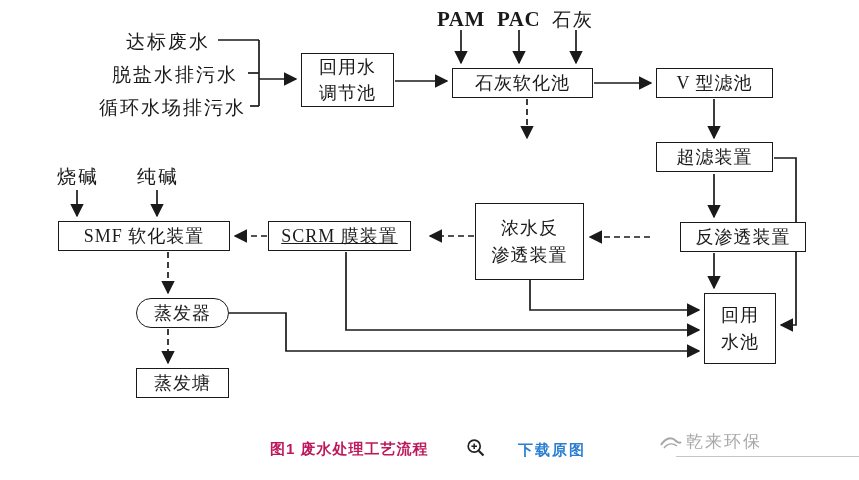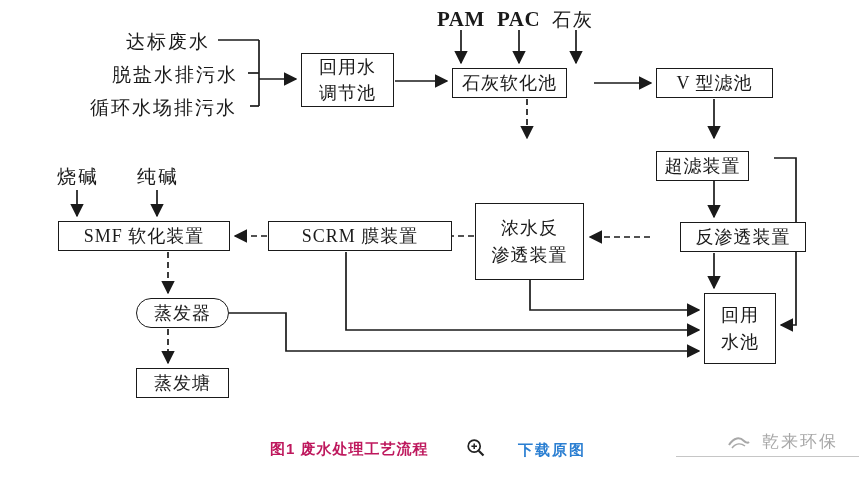--- a/index.html
+++ b/index.html
@@ -21,21 +21,21 @@
     font-family:"Liberation Sans","DejaVu Sans",sans-serif;
     font-size:15px;font-weight:bold;color:#be185d;letter-spacing:1px;
   }
   .zoom-btn{position:absolute;left:466px;top:438px;width:20px;height:20px;cursor:pointer;}
   .download-link{
     position:absolute;left:518px;top:441px;
     font-family:"Liberation Sans","DejaVu Sans",sans-serif;
     font-size:15px;font-weight:600;color:#2b7fd2;letter-spacing:2px;cursor:pointer;
   }
   .watermark{
-    position:absolute;left:728px;top:430px;display:flex;align-items:center;gap:12px;
+    position:absolute;left:660px;top:430px;display:flex;align-items:center;gap:4px;
     font-family:"Liberation Sans","DejaVu Sans",sans-serif;
     font-size:17px;color:#a8a8a8;letter-spacing:2px;
   }
   .watermark-rule{position:absolute;left:676px;top:456px;width:183px;height:1px;background:#c6c6c6;}
 </style>
 </head>
 <body>
 
 <div class="canvas">
 
@@ -71,38 +71,38 @@
       <path d="M650 237 H590" marker-end="url(#ah)"></path>
       <path d="M474 236 H430" marker-end="url(#ah)"></path>
       <path d="M267 236 H235" marker-end="url(#ah)"></path>
       <path d="M168 252 V293" marker-end="url(#ah)"></path>
       <path d="M168 329 V363" marker-end="url(#ah)"></path>
     </g>
   </svg>
 
   <div class="lbl" style="left:126px;top:29px;">达标废水</div>
   <div class="lbl" style="left:112px;top:62px;">脱盐水排污水</div>
-  <div class="lbl" style="left:90px;top:95px;">循环水场排污水</div>
+  <div class="lbl" style="left:99px;top:95px;">循环水场排污水</div>
 
   <div class="lbl latin" style="left:437px;top:7px;">PAM</div>
   <div class="lbl latin" style="left:497px;top:7px;">PAC</div>
   <div class="lbl" style="left:552px;top:7px;">石灰</div>
 
   <div class="lbl" style="left:57px;top:164px;">烧碱</div>
   <div class="lbl" style="left:137px;top:164px;">纯碱</div>
 
   <div class="box" style="left:301px;top:53px;width:93px;height:54px;">回用水
 调节池</div>
-  <div class="box" style="left:452px;top:68px;width:115px;height:30px;">石灰软化池</div>
+  <div class="box" style="left:452px;top:68px;width:141px;height:30px;">石灰软化池</div>
   <div class="box" style="left:656px;top:68px;width:117px;height:30px;">V 型滤池</div>
-  <div class="box" style="left:656px;top:151px;width:93px;height:30px;">超滤装置</div>
+  <div class="box" style="left:656px;top:142px;width:117px;height:30px;">超滤装置</div>
   <div class="box" style="left:680px;top:222px;width:126px;height:30px;">反渗透装置</div>
   <div class="box" style="left:475px;top:203px;width:109px;height:77px;">浓水反
 渗透装置</div>
-  <div class="box" style="left:268px;top:221px;width:184px;height:30px;">SCRM 膜装置</div>
+  <div class="box" style="left:268px;top:221px;width:143px;height:30px;text-decoration:underline;">SCRM 膜装置</div>
   <div class="box" style="left:58px;top:221px;width:172px;height:30px;">SMF 软化装置</div>
   <div class="box" style="left:136px;top:298px;width:93px;height:30px;border-radius:15px;">蒸发器</div>
   <div class="box" style="left:704px;top:293px;width:72px;height:71px;">回用
 水池</div>
   <div class="box" style="left:136px;top:368px;width:93px;height:30px;">蒸发塘</div>
 
   <div class="footer-caption">图1 废水处理工艺流程</div>
 
   <div class="zoom-btn">
     <svg width="20" height="20" viewBox="0 0 20 20">

